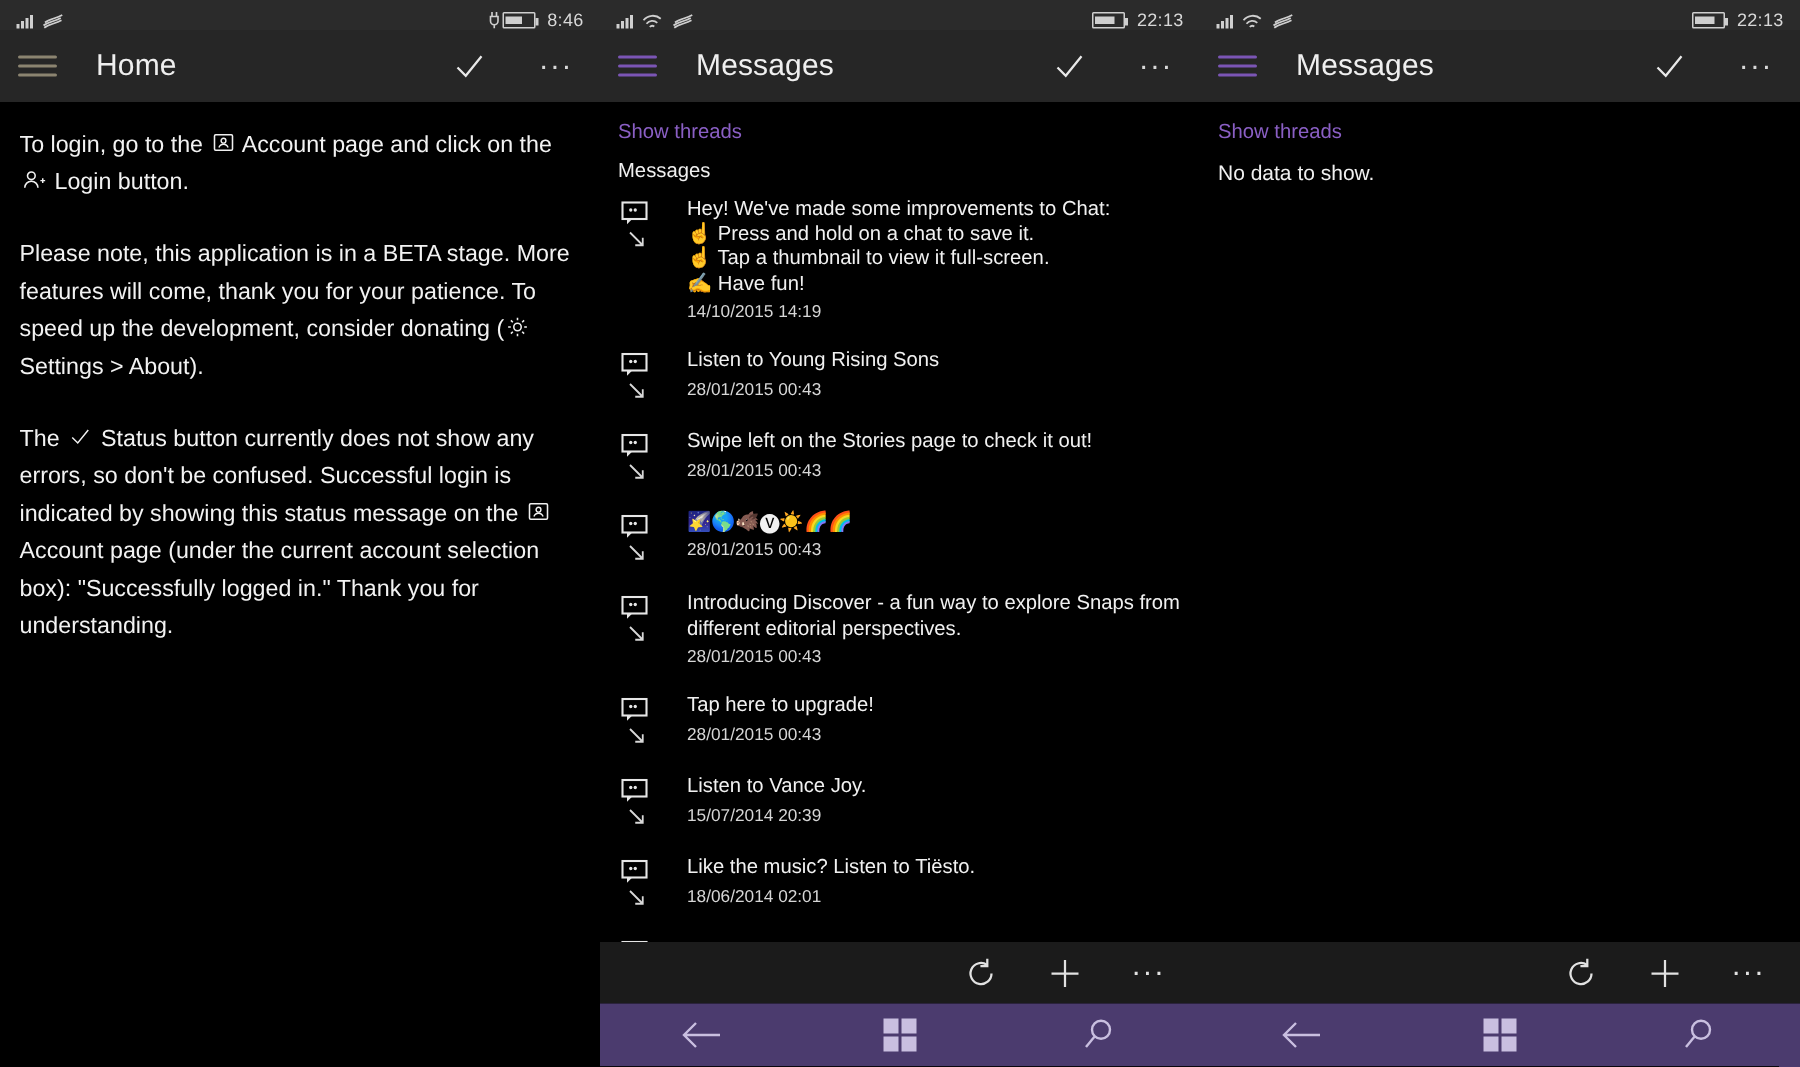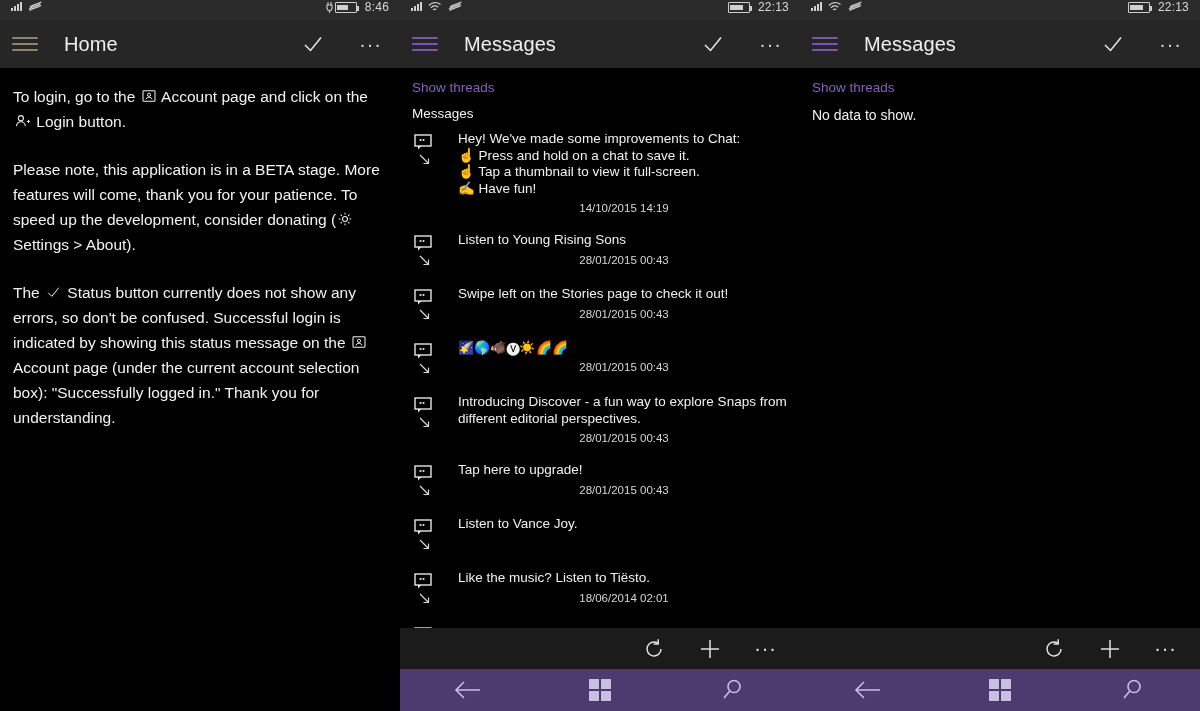--- a/index.html
+++ b/index.html
@@ -12,21 +12,21 @@
   .screen { position: relative; width: 1200px; height: 711px; display: flex; }
 
   .panel { position: relative; height: 711px; overflow: hidden; }
   .panel-left   { width: 400px; background: #000; }
   .panel-mid    { width: 400px; background: #000; }
   .panel-right  { width: 400px; background: #000; }
 
   
   .statusbar {
     height: 20px; background: #2b2b2b;
-    display: flex; align-items: flex-start;
+    display: flex; align-items: flex-end;
     padding: 0 11px; position: relative;
   }
   .sb-left { display: flex; align-items: center; gap: 6px; }
   .sb-right { margin-left: auto; display: flex; align-items: center; gap: 8px; }
   .sb-time { font-size: 12px; color: #d8d8d8; letter-spacing: .2px; }
 
   .ico-signal { display:flex; align-items:flex-end; gap:1px; height:10px; }
   .ico-signal i { width:2px; background:#d0d0d0; display:block; }
   .ico-signal i:nth-child(1){height:3px}
   .ico-signal i:nth-child(2){height:5px}
@@ -79,21 +79,21 @@
   }
   .section-label { color:#f0f0f0; font-size:13.5px; padding: 11px 0 0 12px; }
   .nodata { color:#f0f0f0; font-size:14px; padding: 12px 0 0 12px; }
 
   .msglist { margin-top: 10px; }
   .msg-item { display: flex; padding: 0 10px 0 14px; margin-bottom: 18px; gap: 16px; }
   .msg-gutter { width: 28px; flex: 0 0 28px; position: relative; padding-top: 3px;}
   .msg-body { flex: 1; min-width: 0; }
   .msg-text { color: #f1f1f1; font-size: 13.5px; line-height: 16.5px; }
   .msg-sub { color: #f1f1f1; font-size: 13.5px; line-height: 16.5px; }
-  .msg-date { color: #d6d6d6; font-size: 11.5px; margin-top: 5px; text-align: center; }
+  .msg-date { color: #d6d6d6; font-size: 11.5px; margin-top: 5px; }
   .emoji-row { font-size: 13px; letter-spacing: 0px; line-height: 16px; }
 
   .bubble-ico { display:block; }
   .arrow-ico { display:block; margin: 3px 0 0 4px; }
 
   .msg-item.clipped { margin-bottom: 0; height: 14px; overflow: hidden; }
 
   
   .bottombar {
     position: absolute; left: 0; bottom: 42px;
@@ -373,20 +373,21 @@
             <path d="M4 12 L4 15.5 L7.5 12 Z" fill="#e6e6e6"></path>
             <circle cx="6.5" cy="6" r="1.1" fill="#e6e6e6"></circle>
               <circle cx="9.5" cy="6" r="1.1" fill="#e6e6e6"></circle>
           </svg>
           <svg class="arrow-ico" width="14" height="14" viewBox="0 0 14 14">
             <path d="M2 2 L10.5 10.5 M10.5 5.5 L10.5 10.5 L5.5 10.5" stroke="#d8d8d8" stroke-width="1.2" fill="none"></path>
           </svg>
         </div>
         <div class="msg-body">
           <div class="msg-text">Listen to Vance Joy.</div>
+          <div class="msg-date">15/07/2014 20:39</div>
         </div>
       </div>
 
       <div class="msg-item">
         <div class="msg-gutter">
           <svg class="bubble-ico" width="19" height="16" viewBox="0 0 19 16">
             <rect x="1" y="1" width="16" height="11" stroke="#e6e6e6" stroke-width="1.4" fill="none"></rect>
             <path d="M4 12 L4 15.5 L7.5 12 Z" fill="#e6e6e6"></path>
             <circle cx="6.5" cy="6" r="1.1" fill="#e6e6e6"></circle>
               <circle cx="9.5" cy="6" r="1.1" fill="#e6e6e6"></circle>

